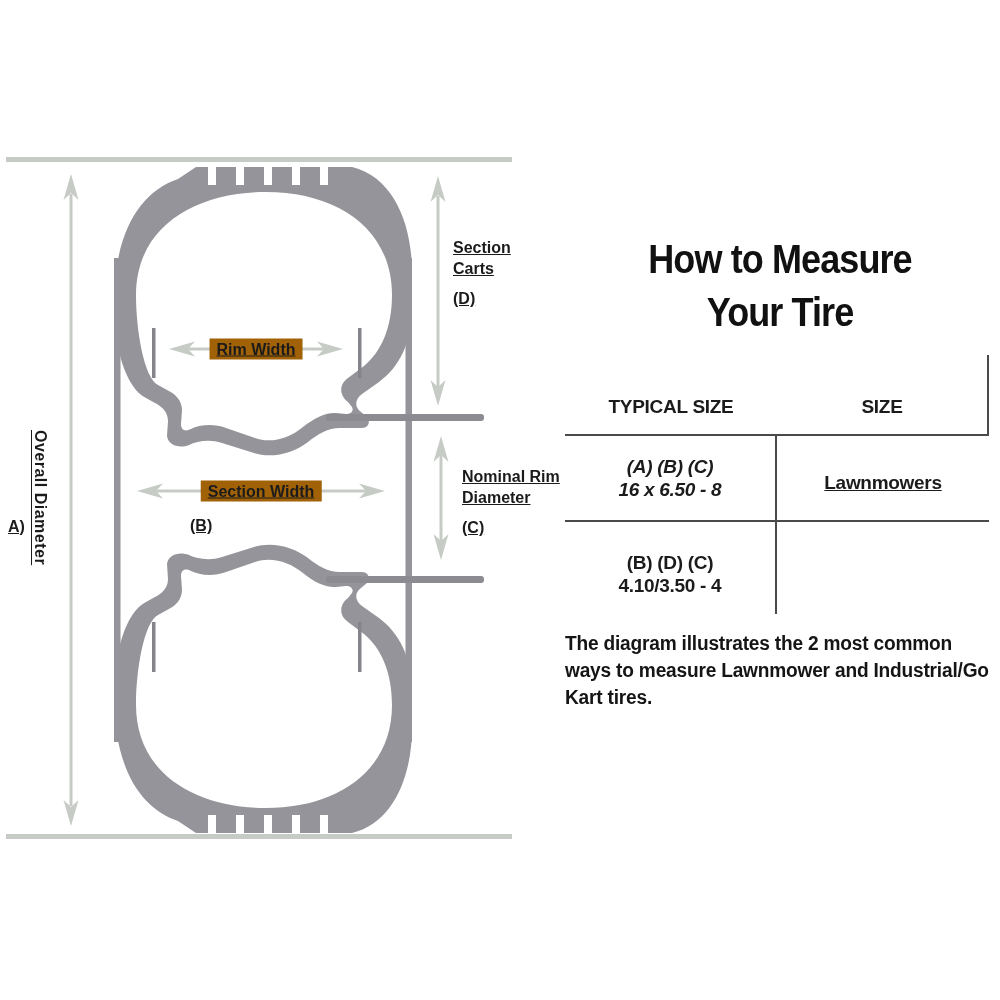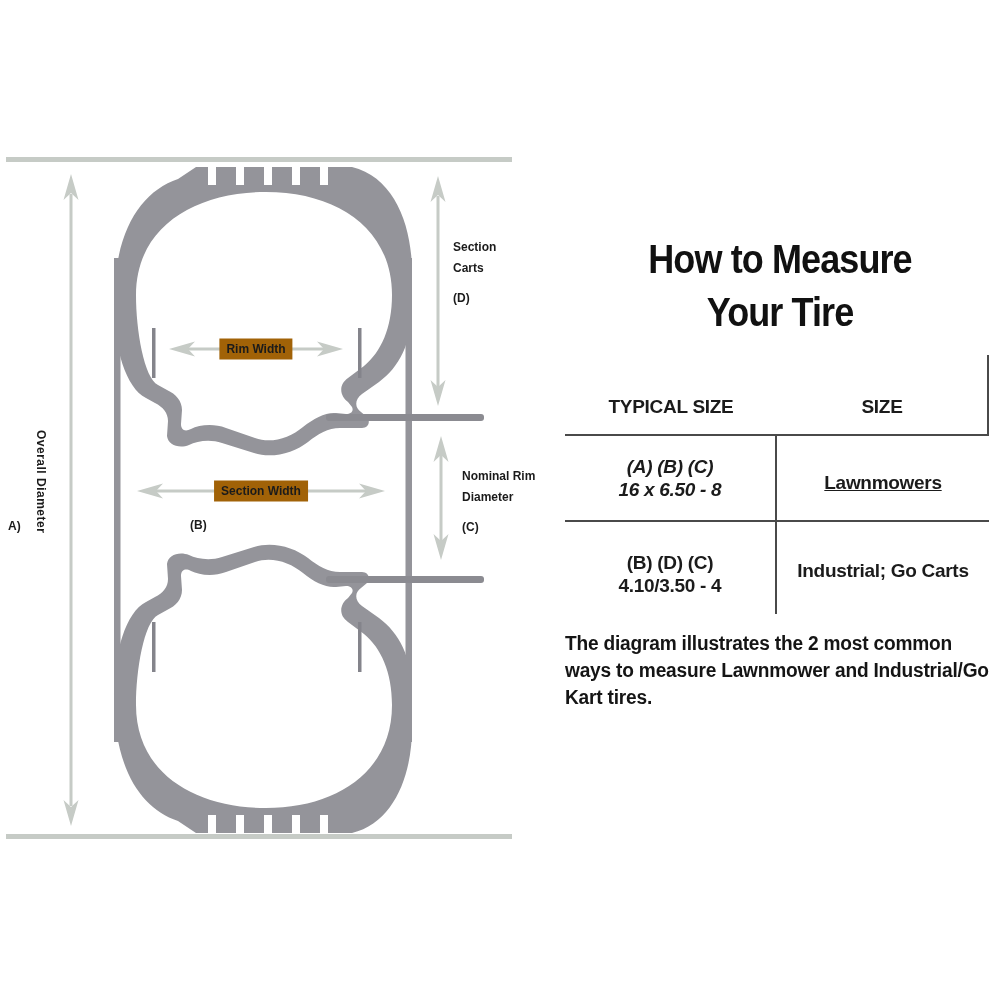--- a/index.html
+++ b/index.html
@@ -1,19 +1,19 @@
 <!DOCTYPE html>
 <html style="--tire: #94949a; --guide: #c6cbc6; --rule: #4a4a4a; --ink: #1b1b1b;"><head>
 <meta charset="utf-8">
 <style>
   html,body{margin:0;padding:0;background:#fff;}
   #stage{position:relative;width:1000px;height:1000px;background:#fff;overflow:hidden;
          font-family:"Liberation Sans",sans-serif;color:var(--ink,#1b1b1b);}
   svg{position:absolute;left:0;top:0;}
-  .lbl{position:absolute;font-weight:bold;font-size:12px;line-height:21px;color:var(--ink,#1b1b1b);}
+  .lbl{position:absolute;font-weight:bold;font-size:16px;line-height:21px;color:var(--ink,#1b1b1b);text-decoration:underline;}
   .arrow-lbl{background:#a16207;padding:0 7px;transform:translate(-50%,-50%);white-space:nowrap;}
   .key{margin-top:9px;}
   .vert{writing-mode:vertical-rl;text-orientation:mixed;letter-spacing:0.5px;}
   .title{position:absolute;left:565px;top:233px;width:430px;text-align:center;
          font-size:40px;line-height:53px;font-weight:bold;letter-spacing:-1px;
          transform:scaleX(0.9);transform-origin:50% 0;color:#111;}
   .tbl{position:absolute;left:565px;top:355px;width:424px;}
   .trow{display:grid;grid-template-columns:212px 1fr;}
   .cell{display:flex;flex-direction:column;justify-content:center;align-items:center;
         text-align:center;font-weight:bold;font-size:19px;line-height:23px;letter-spacing:-0.3px;}
@@ -142,19 +142,18 @@
         <div>(A) (B) (C)</div>
         <div>16 x 6.50 - 8</div>
       </div>
       <div class="cell" style="padding-top:8px;text-decoration:underline;">Lawnmowers</div>
     </div>
     <div class="trow r2">
       <div class="cell c1" style="padding-top:11px;">
         <div>(B) (D) (C)</div>
         <div>4.10/3.50 - 4</div>
       </div>
-      <div class="cell" style="padding-top:4px;">Industrial; Go Carts</div>
     </div>
   </div>
 
   <div class="cap">The diagram illustrates the 2 most common ways to measure Lawnmower and Industrial/Go Kart tires.</div>
 
 </div>
 
 </body></html>

